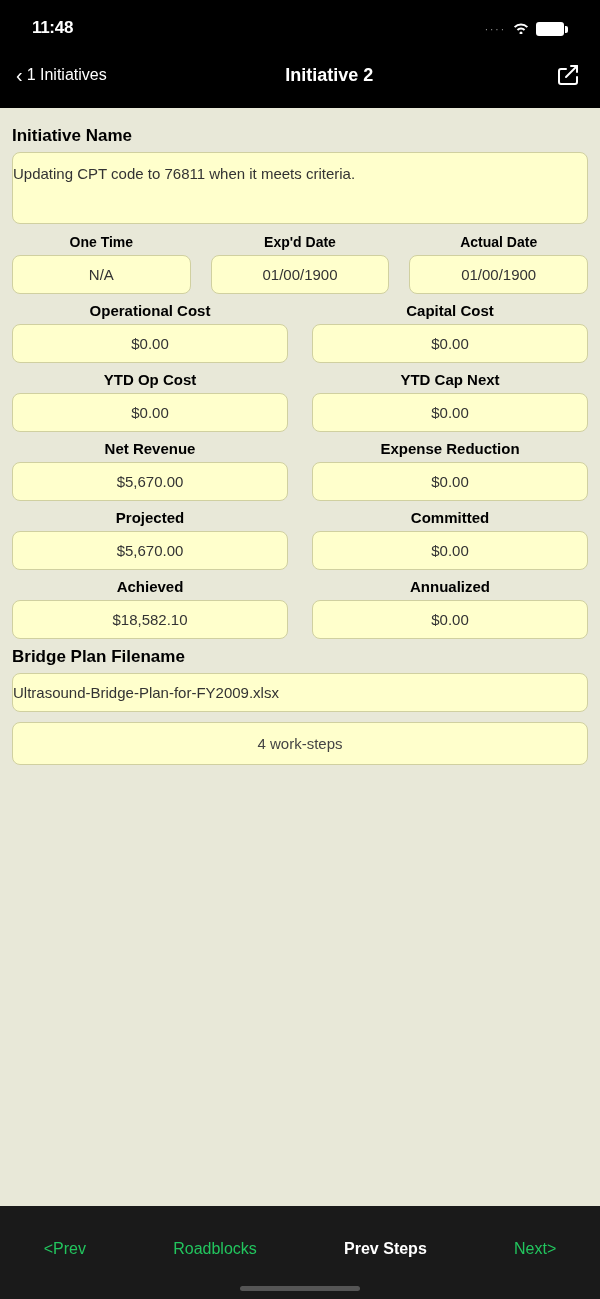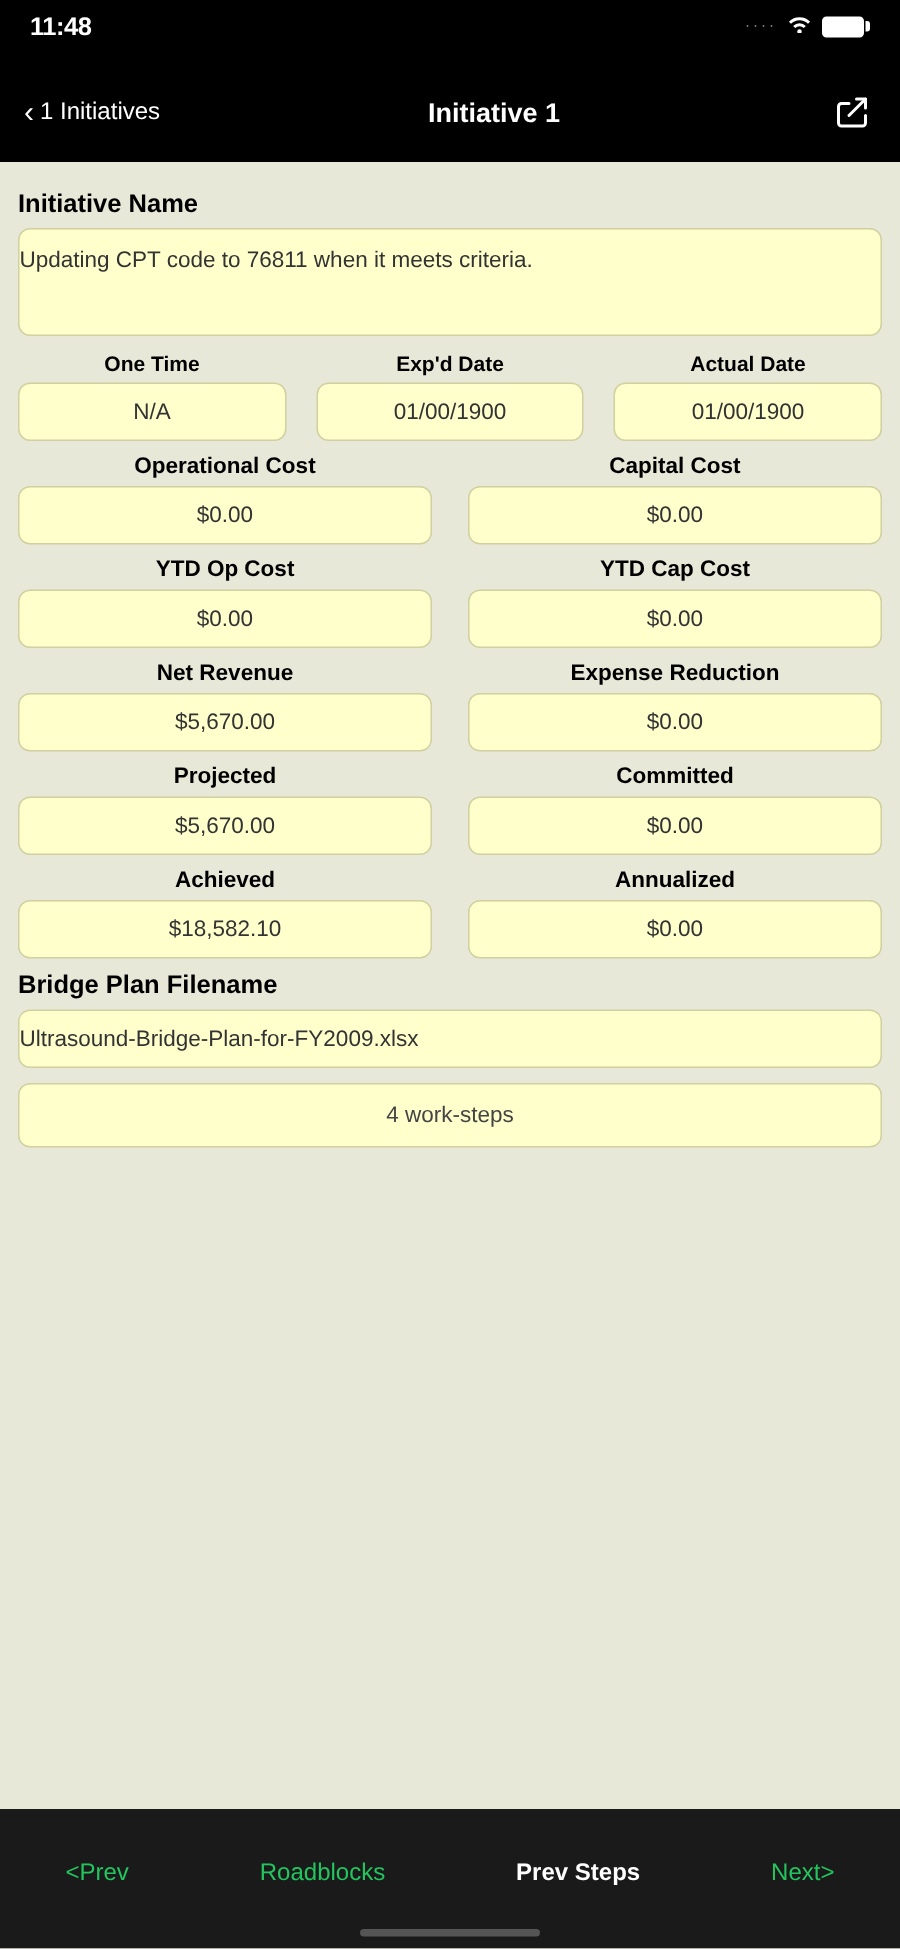--- a/index.html
+++ b/index.html
@@ -13,22 +13,22 @@
       flex-direction: column;
       overflow: hidden;
     }
 
     
     .status-bar {
       background: #000;
       color: #fff;
       display: flex;
       justify-content: space-between;
-      align-items: flex-start;
-      padding: 8px 20px 6px;
+      align-items: flex-end;
+      padding: 8px 32px 6px;
       height: 44px;
       flex-shrink: 0;
     }
     .status-time {
       font-size: 17px;
       font-weight: 600;
       letter-spacing: -0.3px;
     }
     .status-icons {
       display: flex;
@@ -252,21 +252,21 @@
       <div class="battery-tip"></div>
     </span>
   </div>
 </div>
 
 <div class="nav-bar">
   <div class="nav-back">
     <span class="nav-back-chevron">‹</span>
     <span>1 Initiatives</span>
   </div>
-  <div class="nav-title">Initiative 1</div>
+  <div class="nav-title">Initiative 2</div>
   <div class="nav-share">
     <svg class="share-icon-svg" viewBox="0 0 24 24" fill="none" stroke="white" stroke-width="2" stroke-linecap="round" stroke-linejoin="round">
       <polyline points="15 3 21 3 21 9"></polyline>
       <path d="M10 14L21 3"></path>
       <path d="M21 14v5a2 2 0 0 1-2 2H5a2 2 0 0 1-2-2V8a2 2 0 0 1 2-2h5"></path>
     </svg>
   </div>
 </div>
 
 <div class="content">
@@ -299,21 +299,21 @@
       <div class="field-box">$0.00</div>
     </div>
   </div>
 
   <div class="two-col">
     <div class="col">
       <div class="col-label">YTD Op Cost</div>
       <div class="field-box">$0.00</div>
     </div>
     <div class="col">
-      <div class="col-label">YTD Cap Cost</div>
+      <div class="col-label">YTD Cap Next</div>
       <div class="field-box">$0.00</div>
     </div>
   </div>
 
   <div class="two-col">
     <div class="col">
       <div class="col-label">Net Revenue</div>
       <div class="field-box">$5,670.00</div>
     </div>
     <div class="col">

